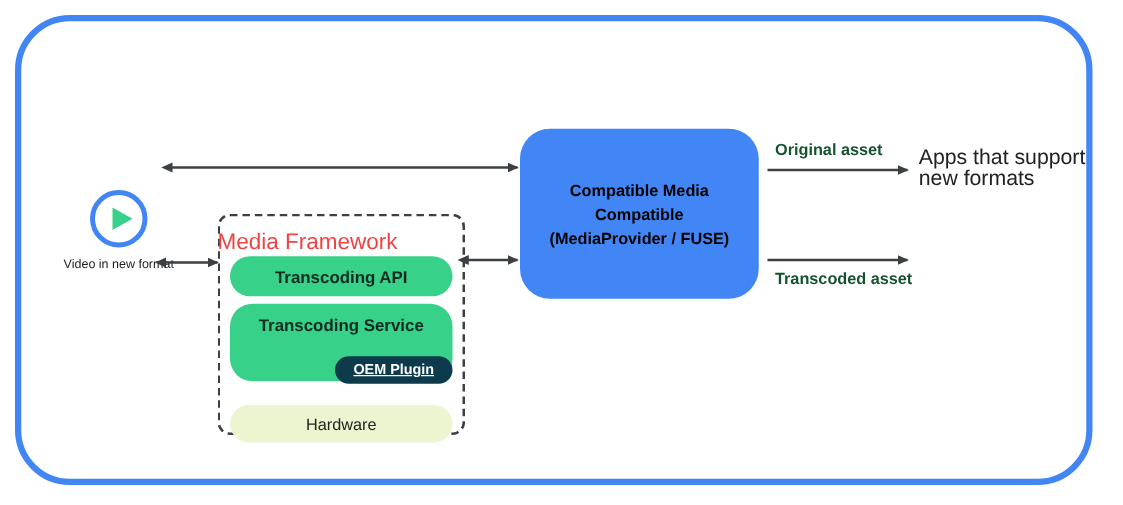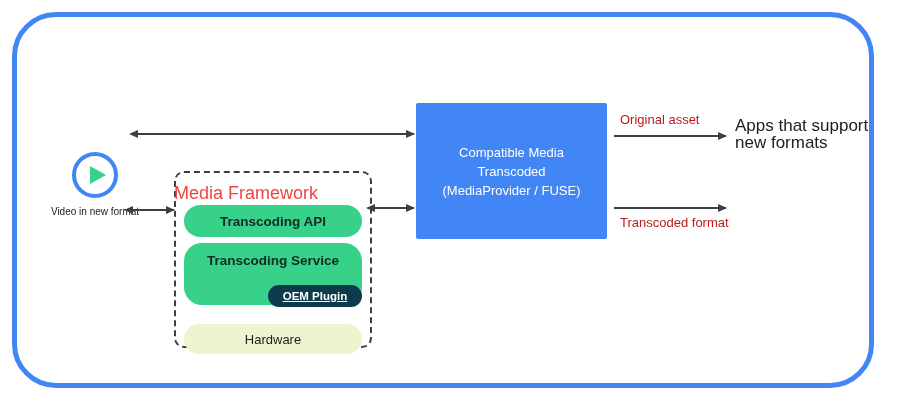--- a/index.html
+++ b/index.html
@@ -134,39 +134,40 @@
   }
 
   
   .cmt-box {
     position: absolute;
     left: 416px;
     top: 103px;
     width: 191px;
     height: 136px;
     background: #4285f4;
-    border-radius: 2px;
+    border-radius: 24px;
     display: flex;
     align-items: center;
     justify-content: center;
-    color: #ffffff;
+    color: #000000;
     font-size: 13px;
-    font-weight: normal;
+    font-weight: bold;
     line-height: 19px;
     text-align: center;
     box-sizing: border-box;
     padding: 0 8px;
   }
 
   
   .asset-label {
     position: absolute;
     font-size: 13px;
-    color: #b91c1c;
+    color: #14532d;
     white-space: nowrap;
+    font-weight: bold;
   }
   .asset-original { left: 620px; top: 112px; }
   .asset-transcoded { left: 620px; top: 215px; }
 
   .apps-text {
     position: absolute;
     font-size: 17px;
     line-height: 17px;
     color: #202124;
     white-space: pre-line;
@@ -204,27 +205,27 @@
   <div class="framework-title">Media Framework</div>
 
   <div class="stack-item transcoding-api">Transcoding API</div>
   <div class="stack-item transcoding-service">Transcoding Service</div>
   <div class="oem-plugin">OEM Plugin</div>
   <div class="stack-item hardware">Hardware</div>
 
   <div class="cmt-box">
     <span>
       <span>Compatible Media</span><br>
-      <span>Transcoded</span><br>
+      <span>Compatible</span><br>
       <span>(MediaProvider / FUSE)</span>
     </span>
   </div>
 
   <div class="asset-label asset-original">Original asset</div>
-  <div class="asset-label asset-transcoded">Transcoded format</div>
+  <div class="asset-label asset-transcoded">Transcoded asset</div>
 
   <div class="apps-text apps-support">Apps that support
 new formats</div>
 
   <svg class="arrows">
     <defs>
       <marker id="arrowEnd" markerWidth="9" markerHeight="9" refX="8" refY="4.5" orient="auto" markerUnits="userSpaceOnUse">
         <path d="M0,0.5 L9,4.5 L0,8.5 z" fill="#3c4043"></path>
       </marker>
       <marker id="arrowStart" markerWidth="9" markerHeight="9" refX="1" refY="4.5" orient="auto-start-reverse" markerUnits="userSpaceOnUse">

